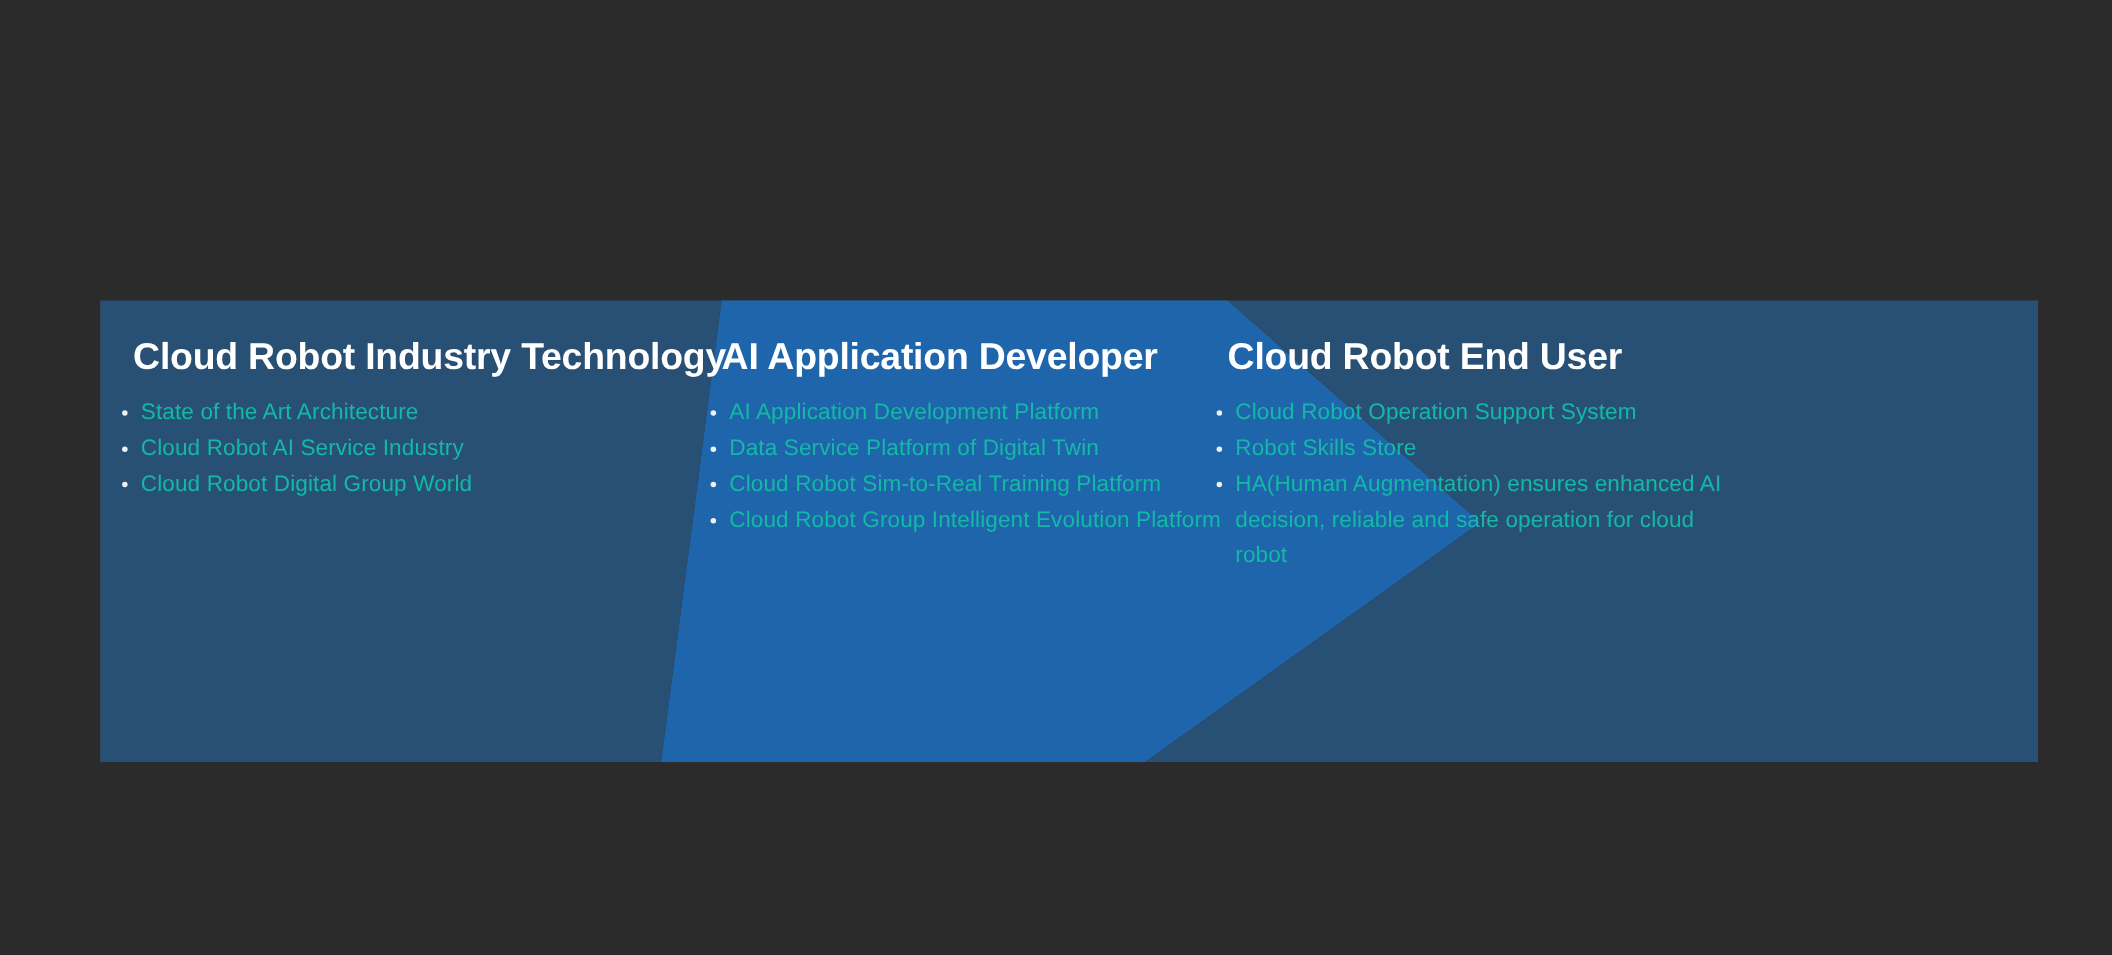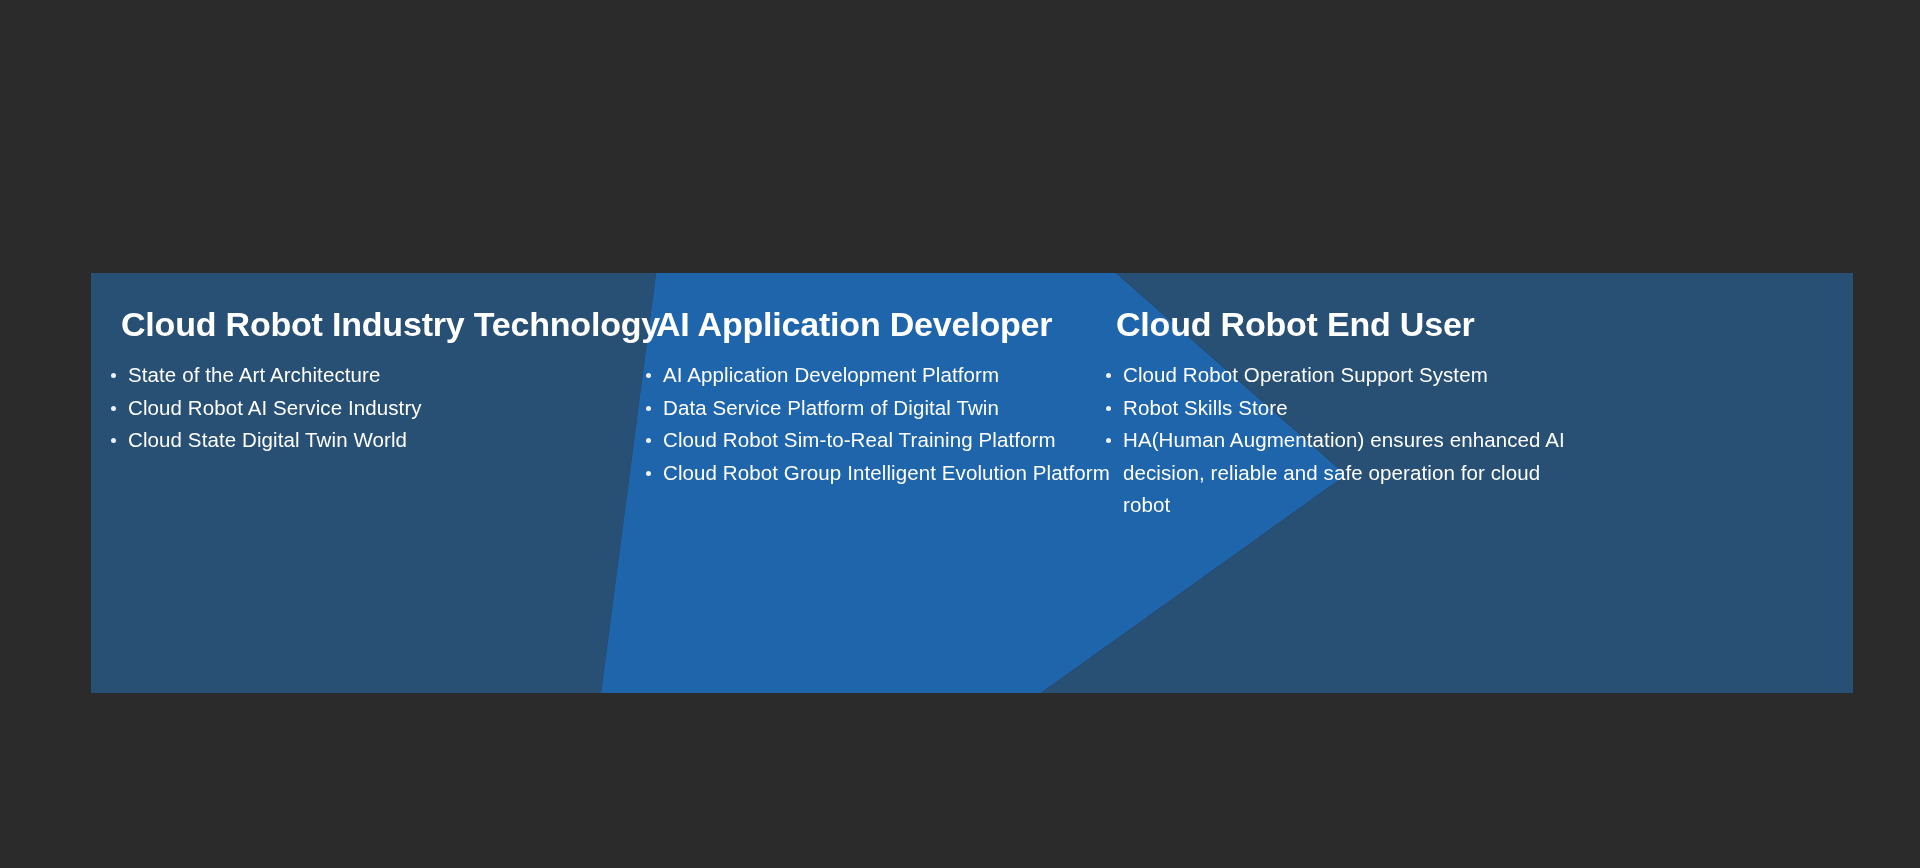--- a/index.html
+++ b/index.html
@@ -83,21 +83,21 @@
     padding: 0;
     list-style: none;
   }
   .panel-1 .bullets { left: 16px;  width: 560px; }
   .panel-2 .bullets { left: -14px; width: 500px; }
   .panel-3 .bullets { left: -14px; width: 480px; }
 
   .bullets li {
     position: relative;
     padding-left: 21px;
-    color: #ffffff;
+    color: #14b8a6;
     font-size: 20.5px;
     line-height: 32.5px;
     font-weight: 400;
     letter-spacing: 0.1px;
   }
   .panel-1 .bullets li { margin-bottom: 0px; }
   .panel-2 .bullets li { margin-bottom: 0px; }
   .panel-3 .bullets li { margin-bottom: 0px; }
 
   .bullets li .dot {
@@ -137,21 +137,21 @@
           <li>
             <span class="dot"></span>
             <span class="btext">State of the Art Architecture</span>
           </li>
           <li>
             <span class="dot"></span>
             <span class="btext">Cloud Robot AI Service Industry</span>
           </li>
           <li>
             <span class="dot"></span>
-            <span class="btext">Cloud State Digital Twin World</span>
+            <span class="btext">Cloud Robot Digital Group World</span>
           </li>
         </ul>
       </div>
 
       <div class="panel panel-2">
         <div class="panel-title">AI Application Developer</div>
         <ul class="bullets">
           <li>
             <span class="dot"></span>
             <span class="btext">AI Application Development Platform</span>

